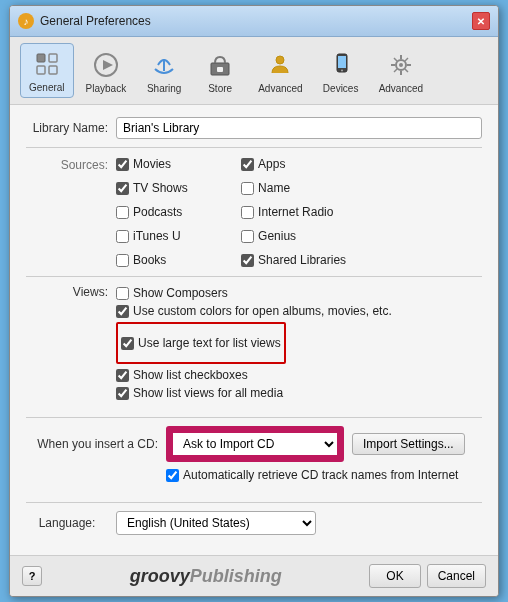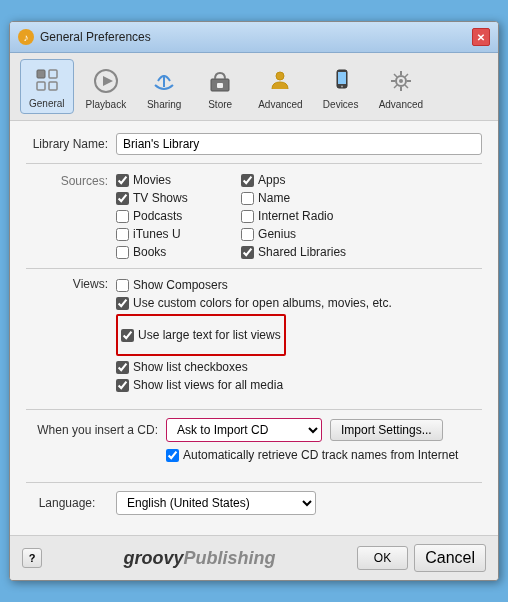--- a/index.html
+++ b/index.html
@@ -128,21 +128,21 @@
       width: 90px;
       text-align: right;
       padding-right: 8px;
       color: #737373;
       font-size: 12px;
       padding-top: 2px;
     }
     .sources-grid {
       display: grid;
       grid-template-columns: 1fr 1fr;
-      gap: 2px 20px;
+      gap: 8px 20px;
     }
     .checkbox-item {
       display: flex;
       align-items: center;
       gap: 4px;
       font-size: 12px;
       color: #222;
       padding: 1px 0;
     }
     .checkbox-item input[type="checkbox"] {
@@ -183,25 +183,25 @@
     }
     .cd-label {
       width: 140px;
       text-align: right;
       padding-right: 8px;
       color: #333;
       font-size: 12px;
     }
     .cd-select {
       padding: 3px 6px;
-      border: 1px solid #be185d;
+      border: 7px solid #be185d;
       border-radius: 3px;
       font-size: 12px;
       background: white;
-      width: 156px;
+      width: 178px;
     }
     .import-btn {
       margin-left: 8px;
       padding: 3px 10px;
       background: linear-gradient(to bottom, #f8f8f8, #e0e0e0);
       border: 1px solid #aaa;
       border-radius: 3px;
       font-size: 12px;
       cursor: pointer;
     }
@@ -280,21 +280,21 @@
       border: 1px solid #aaa;
       border-radius: 3px;
       font-size: 12px;
       cursor: pointer;
     }
     .cancel-btn {
       padding: 4px 10px;
       background: linear-gradient(to bottom, #f8f8f8, #e0e0e0);
       border: 1px solid #aaa;
       border-radius: 3px;
-      font-size: 16px;
+      font-size: 12px;
       cursor: pointer;
     }
     .sources-row {
       display: flex;
       align-items: flex-start;
       margin-bottom: 8px;
     }
     .views-row {
       display: flex;
       align-items: flex-start;

